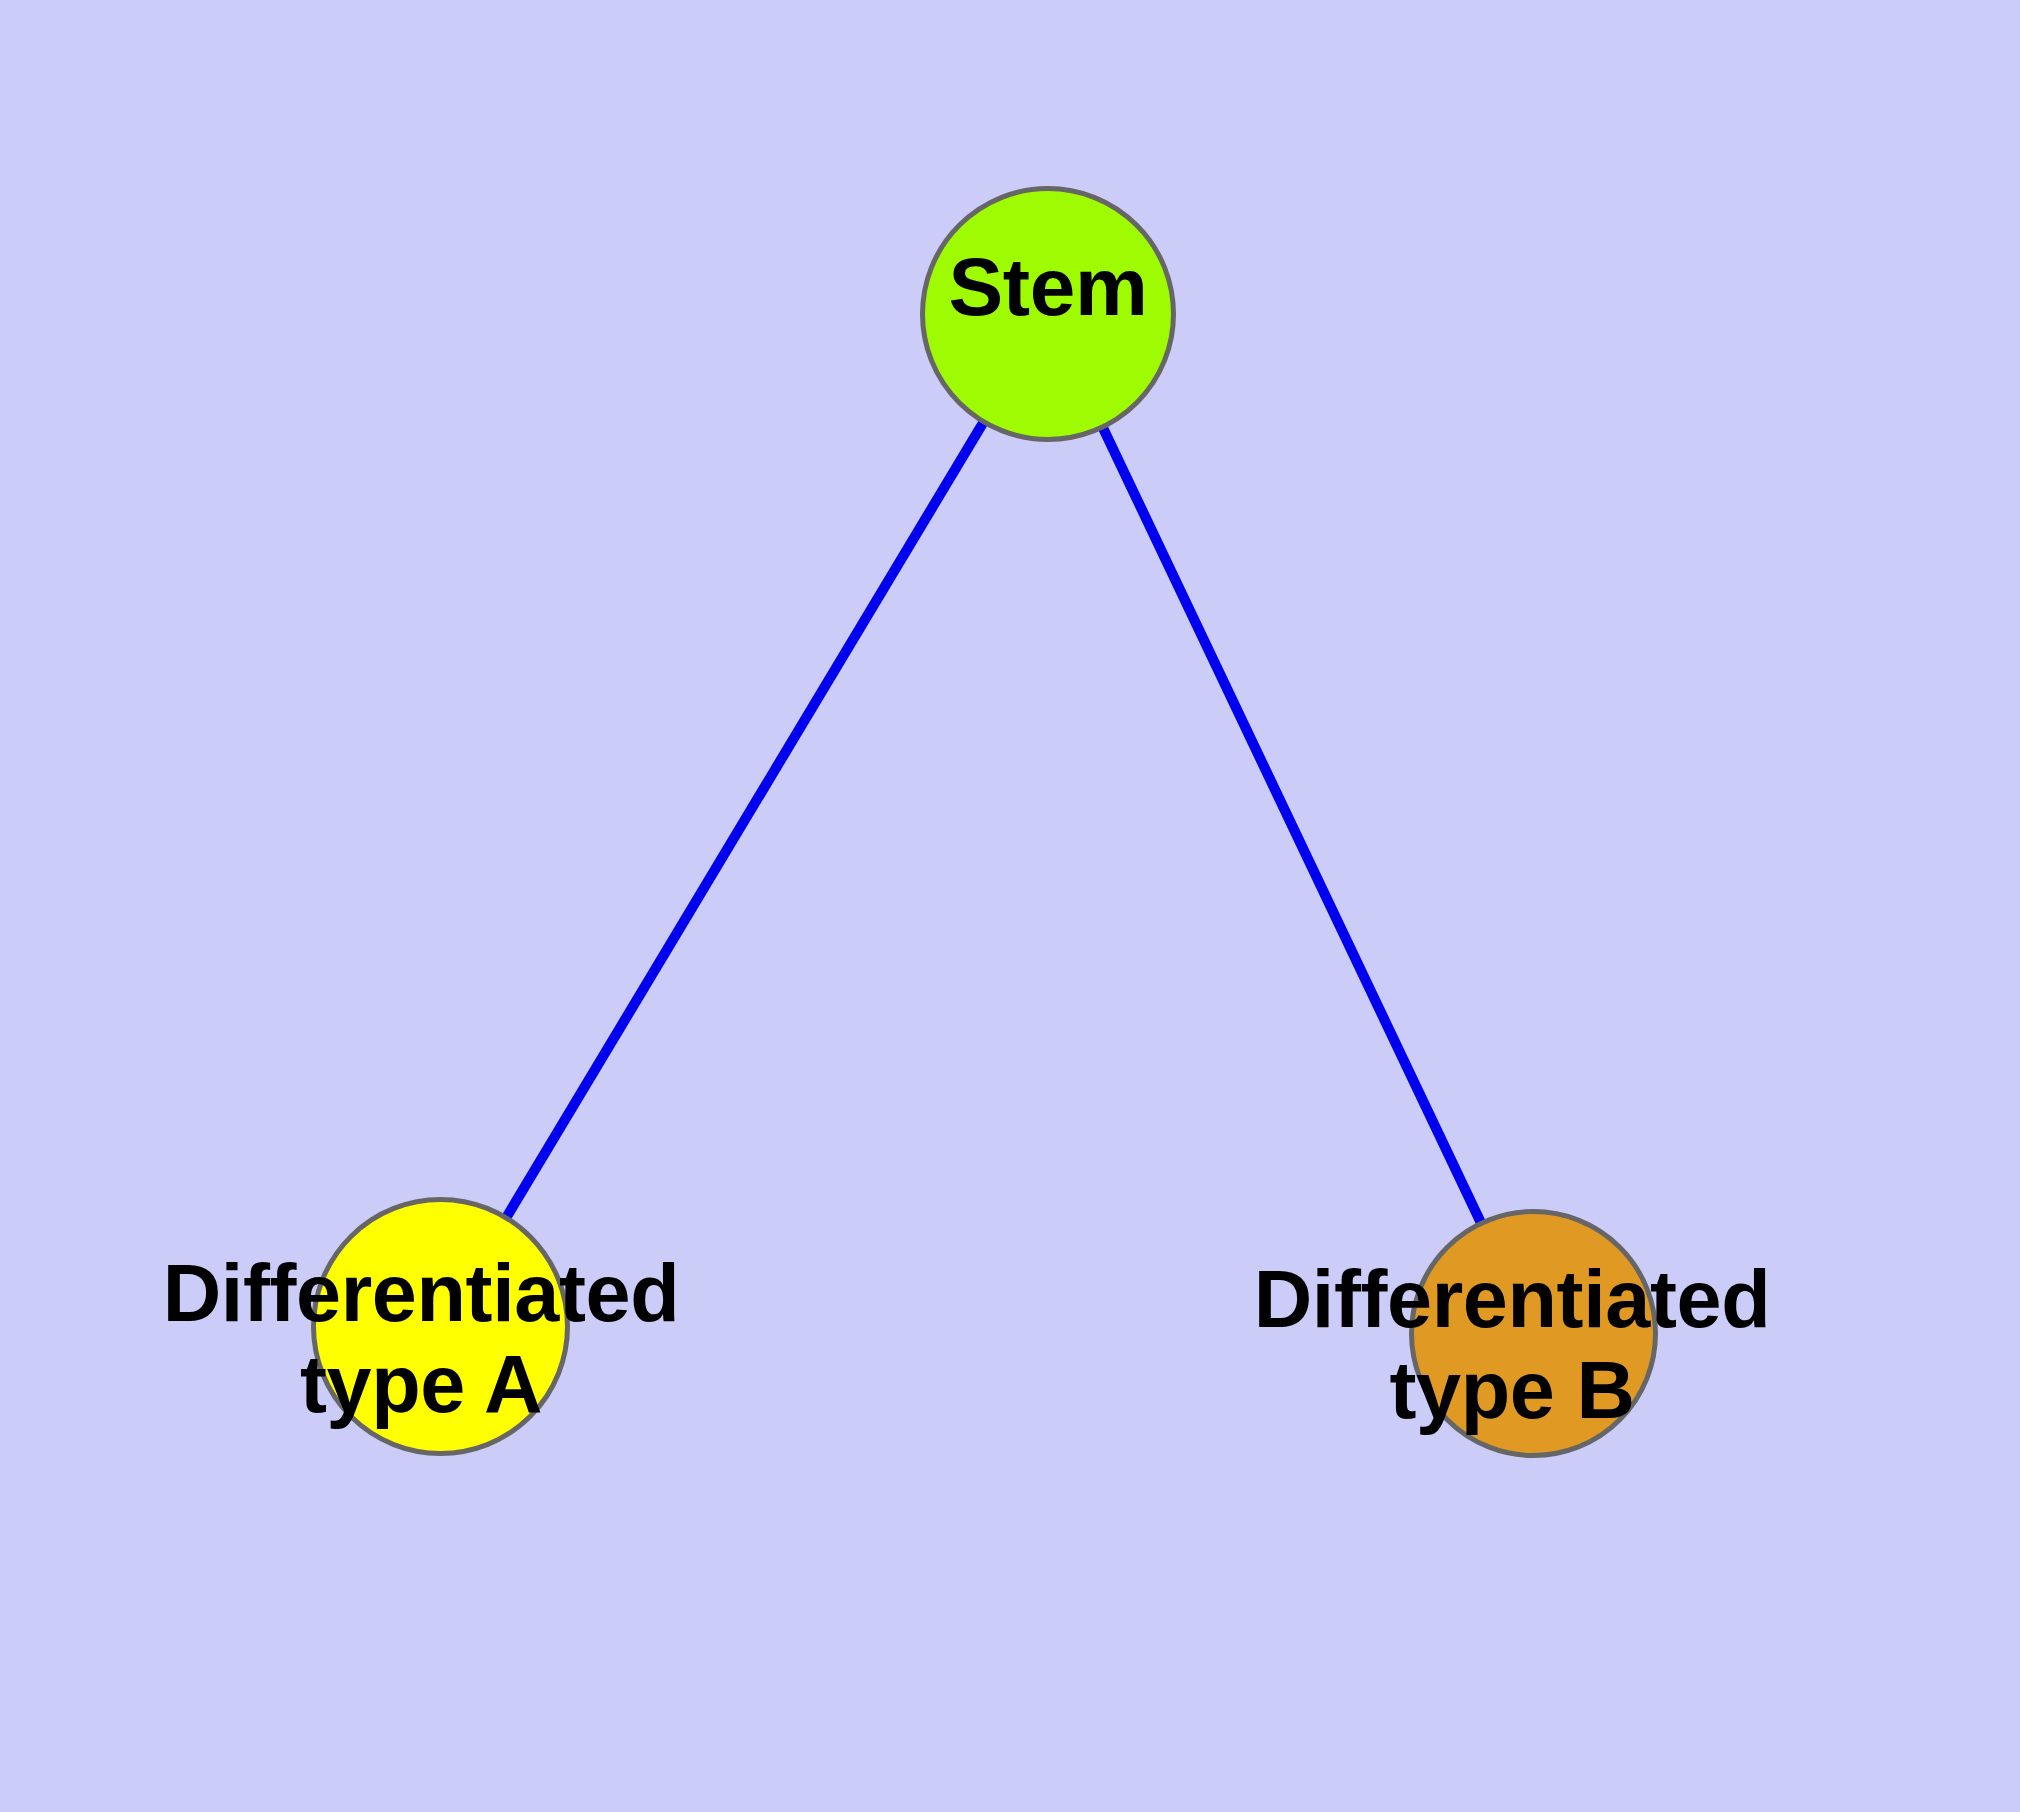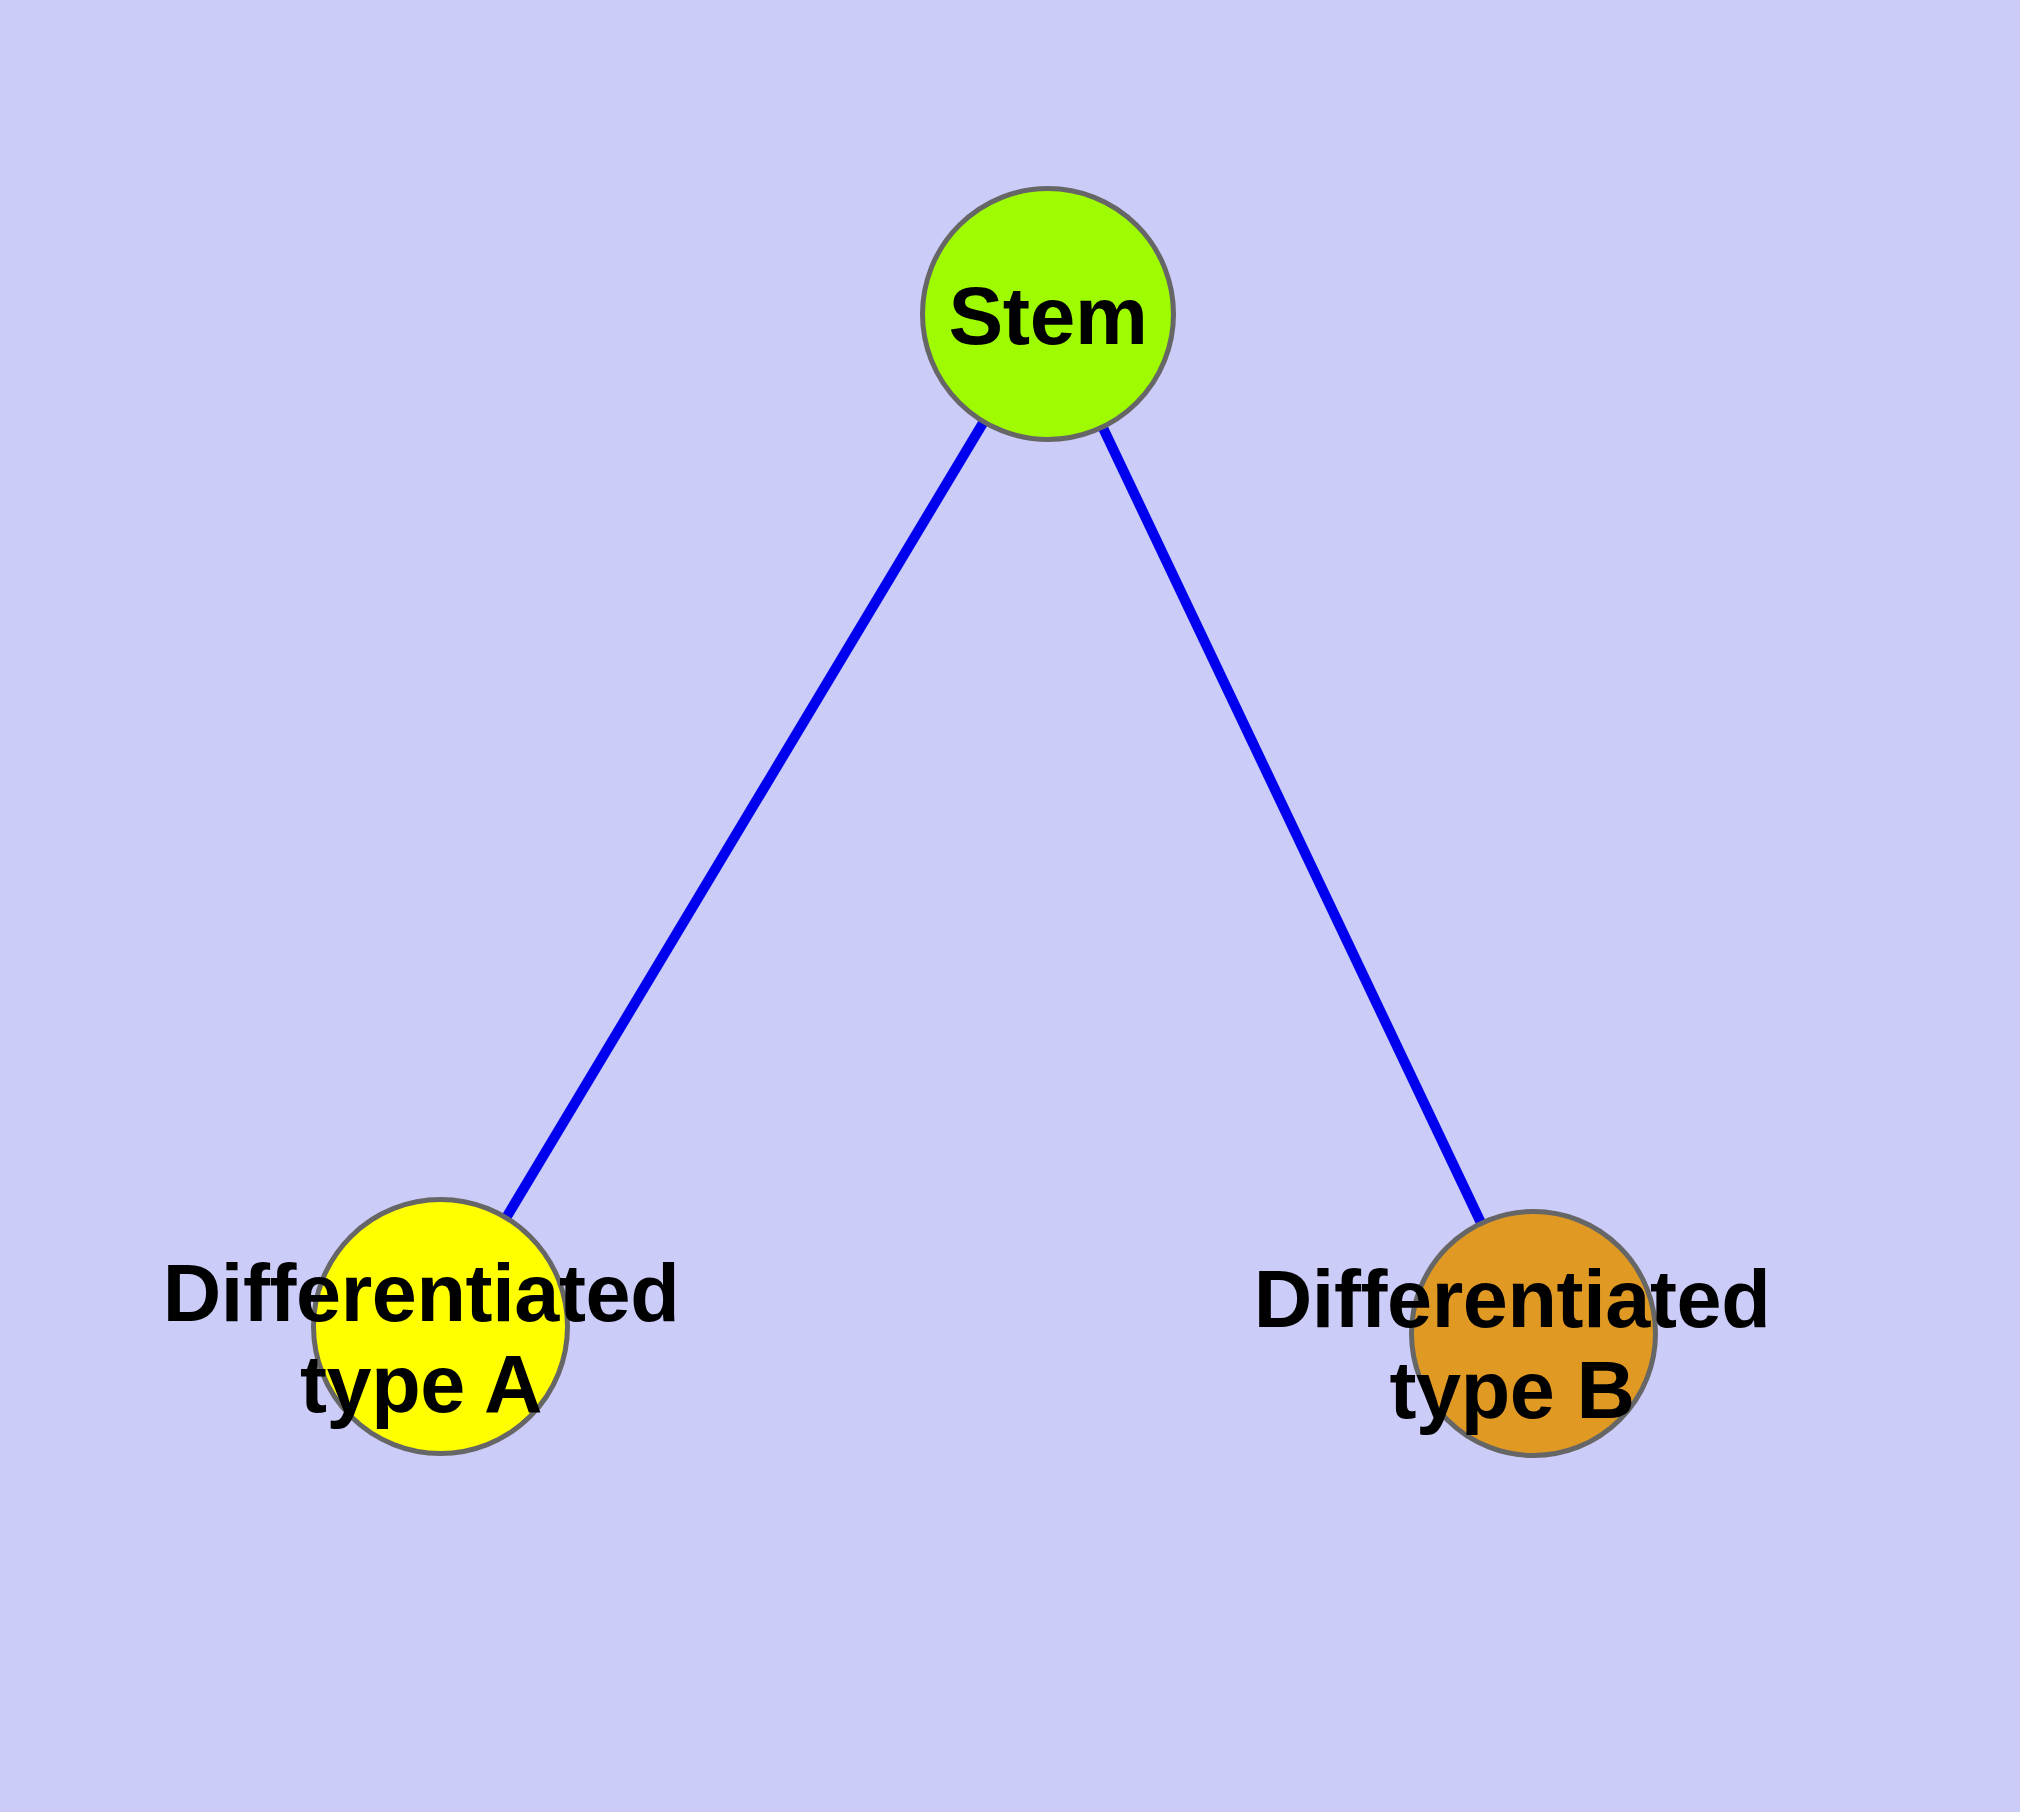--- a/index.html
+++ b/index.html
@@ -62,21 +62,21 @@
     color: #000000;
     font-weight: bold;
     text-align: center;
     line-height: 1.12;
     white-space: pre;
     letter-spacing: -0.4px;
     pointer-events: none;
   }
   #label-stem {
     left: 921px;
-    top: 270px;
+    top: 241px;
     width: 254px;
     font-size: 82px;
   }
   #label-diff-a {
     left: 114px;
     top: 1248px;
     width: 614px;
     font-size: 81px;
   }
   #label-diff-b {

